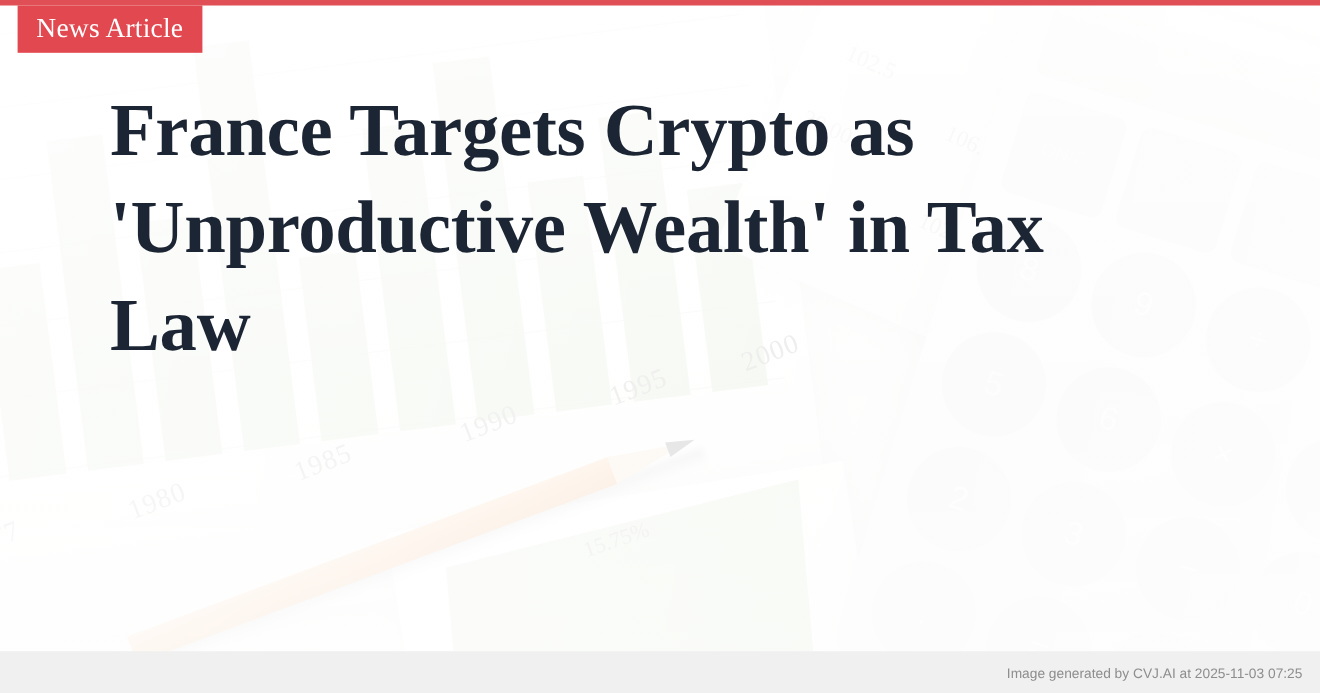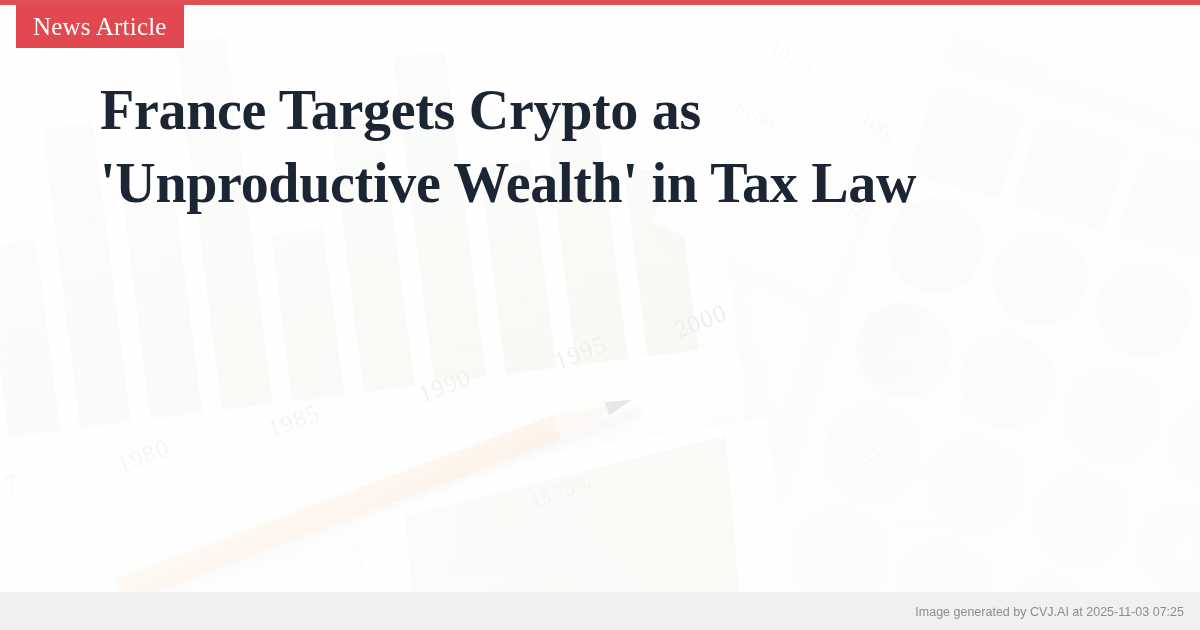--- a/index.html
+++ b/index.html
@@ -258,21 +258,21 @@
   }
 
   .headline {
     position: absolute;
     left: 100px;
     top: 74px;
     width: 930px;
     margin: 0;
     font-family: "Liberation Serif", serif;
     font-weight: bold;
-    font-size: 56px;
+    font-size: 68px;
     line-height: 1.30;
     color: #1c2534;
     letter-spacing: -0.3px;
   }
 
   .footer-strip {
     position: absolute;
     left: 0;
     bottom: 0;
     width: 1200px;

